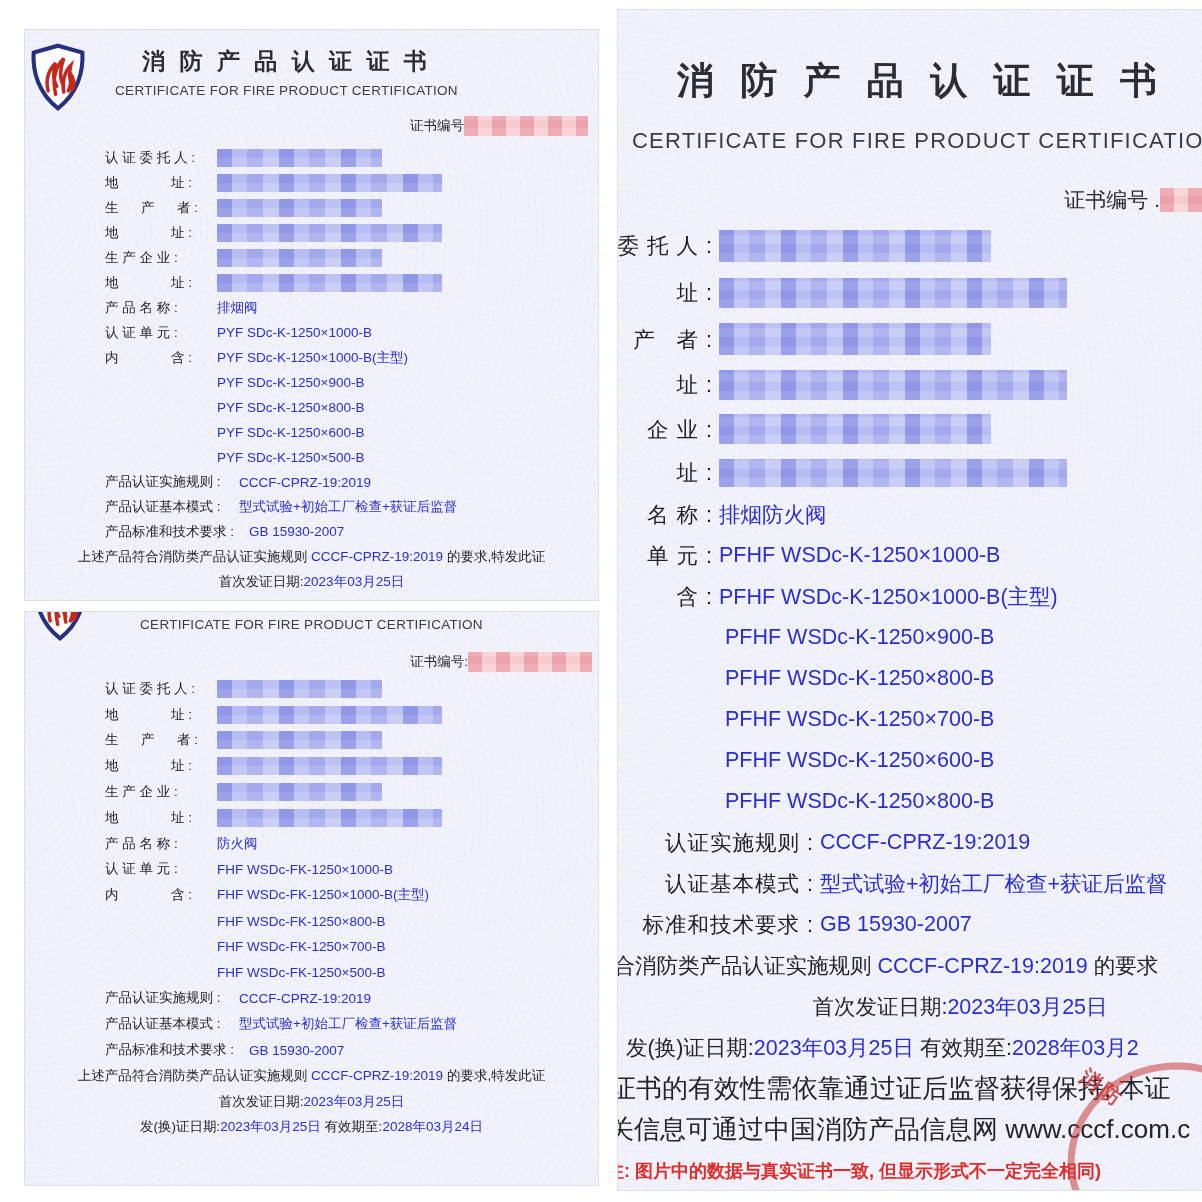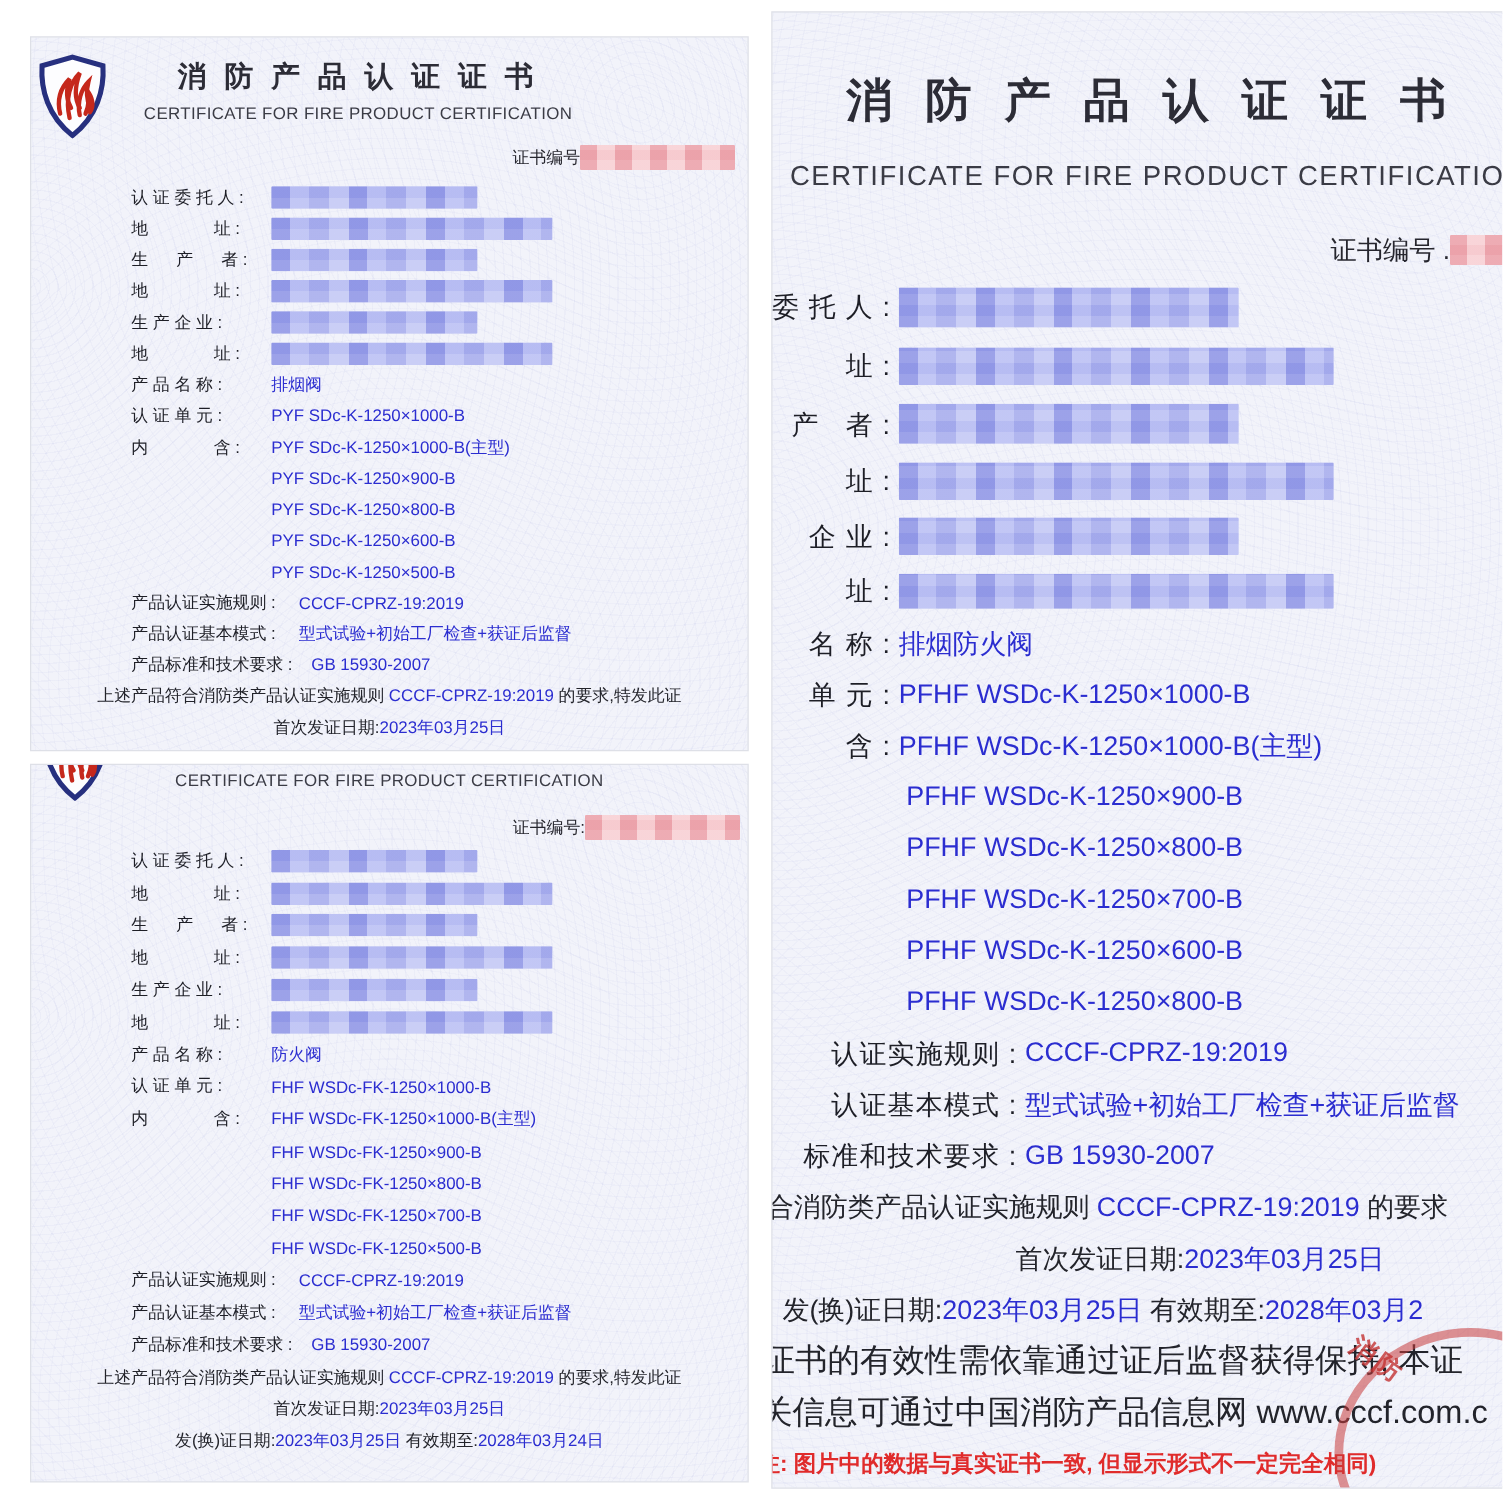--- a/index.html
+++ b/index.html
@@ -272,25 +272,20 @@
           
           <span class="segs"><span class="c-b">FHF WSDc-FK-1250×1000-B</span></span>
         </div>
 
         <div class="row">
           <span class="lbl">内              含 :</span>
           
           <span class="segs"><span class="c-b">FHF WSDc-FK-1250×1000-B(主型)</span></span>
         </div>
 
-        <div class="row" style="padding-left: 112px;">
-          
-          
-          <span class="segs"><span class="c-b">FHF WSDc-FK-1250×900-B</span></span>
-        </div>
 
         <div class="row" style="padding-left: 112px;">
           
           
           <span class="segs"><span class="c-b">FHF WSDc-FK-1250×800-B</span></span>
         </div>
 
         <div class="row" style="padding-left: 112px;">
           
           

